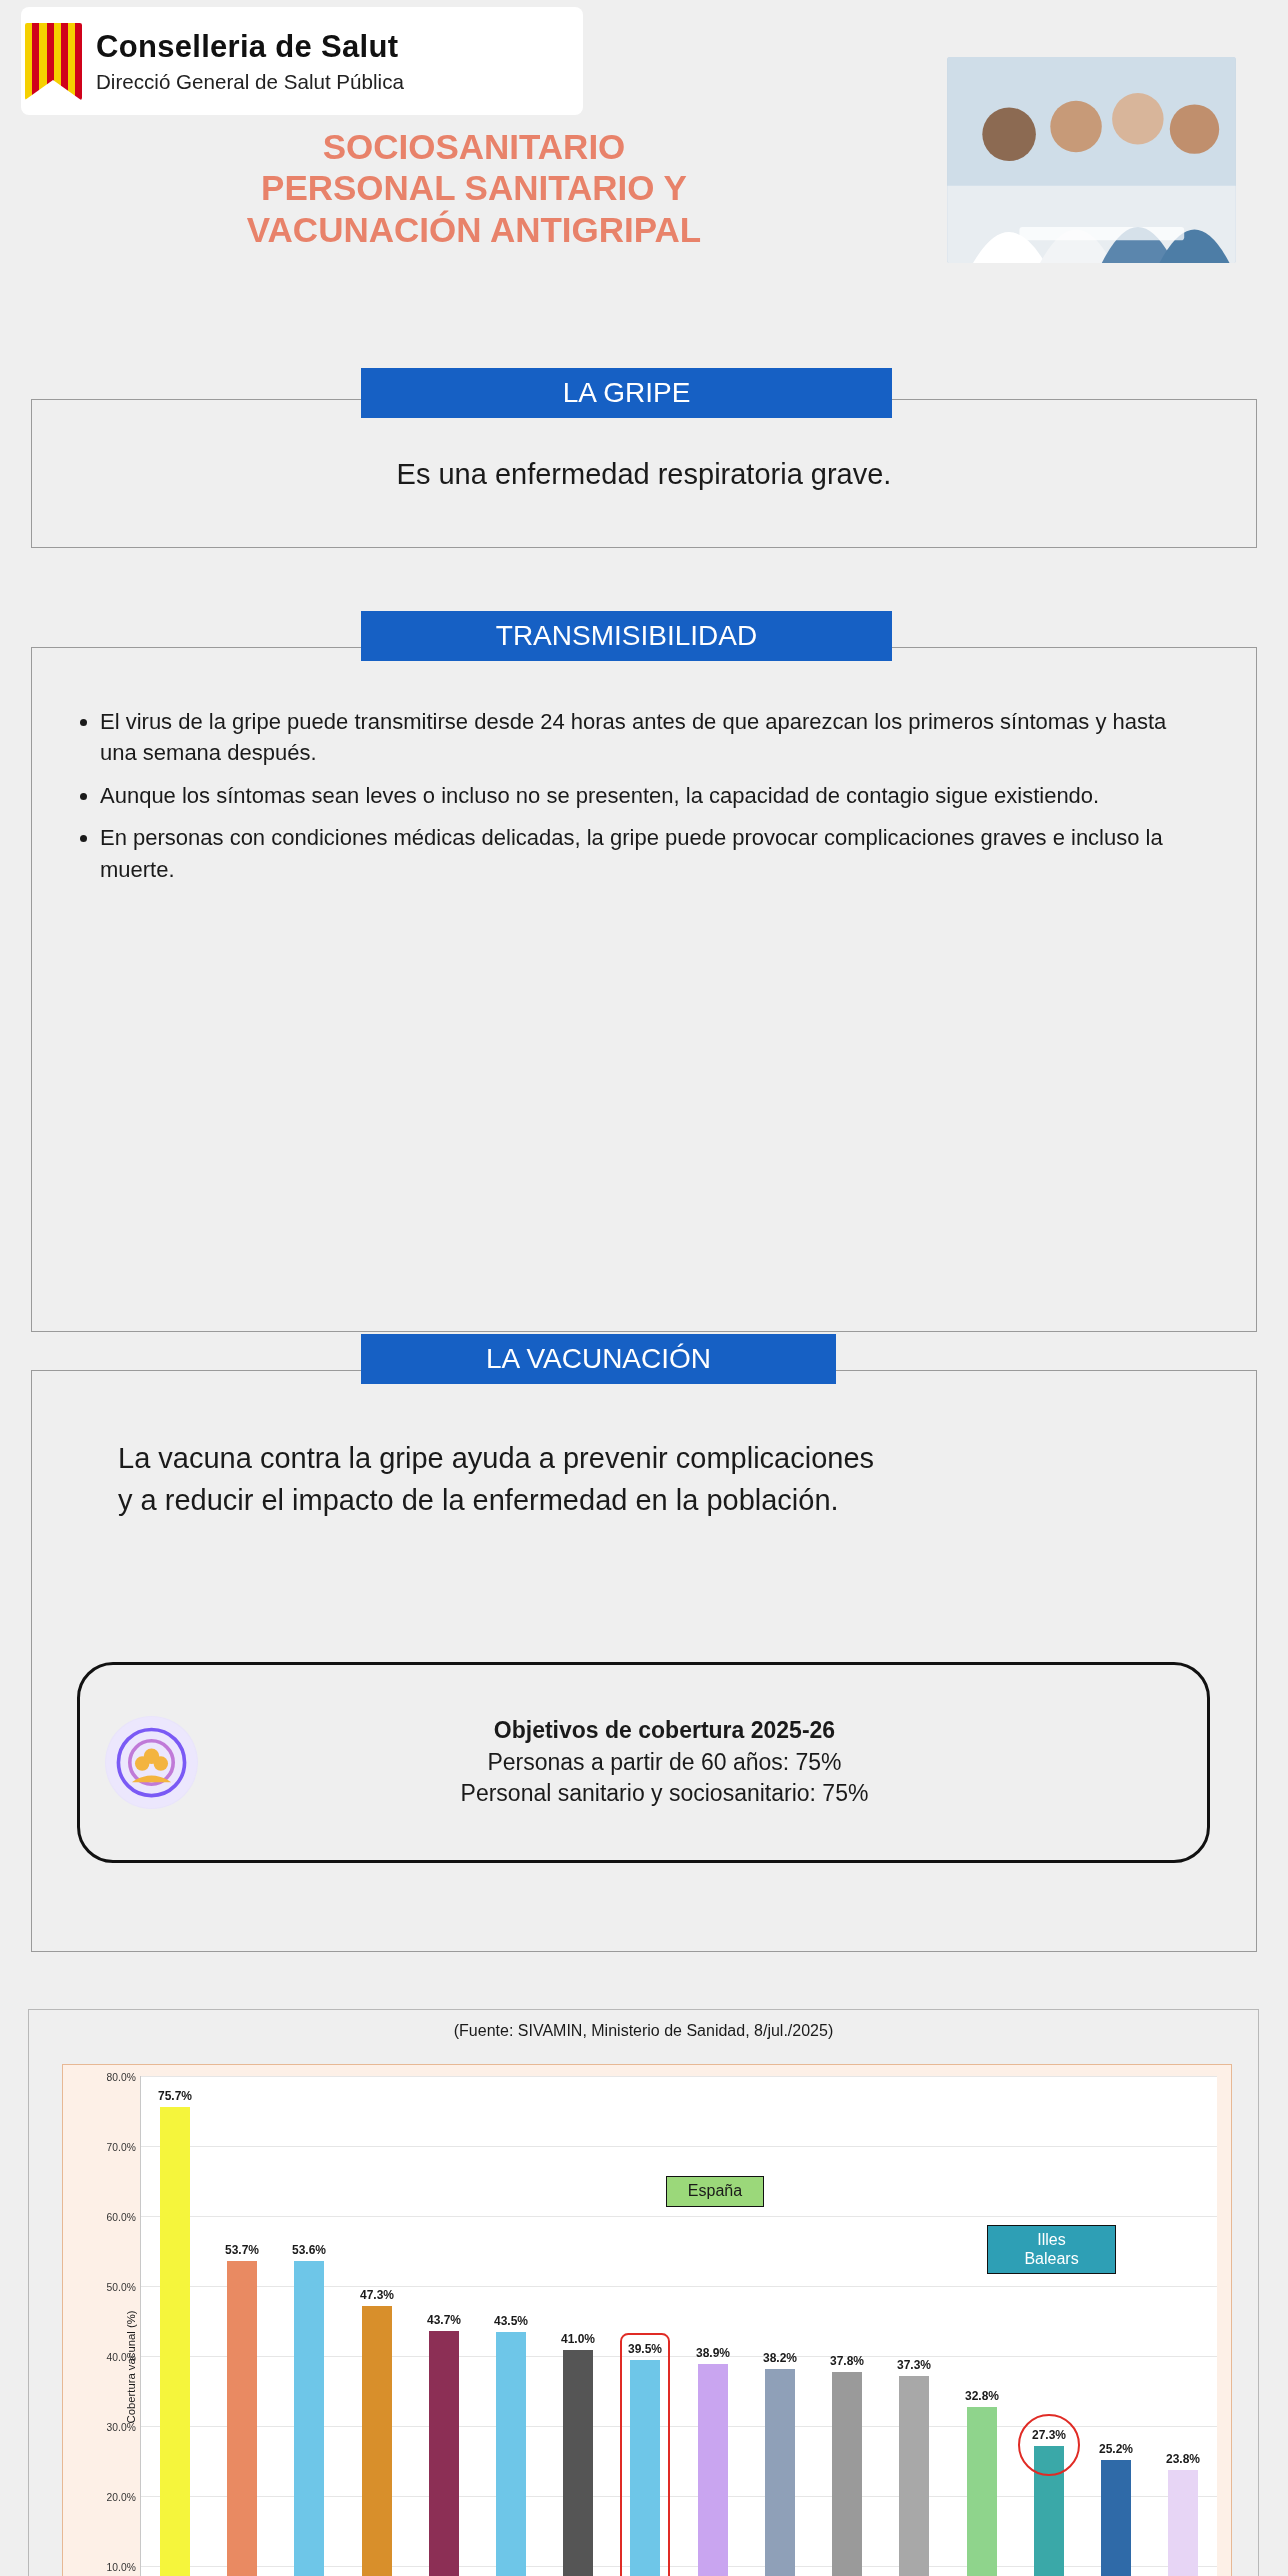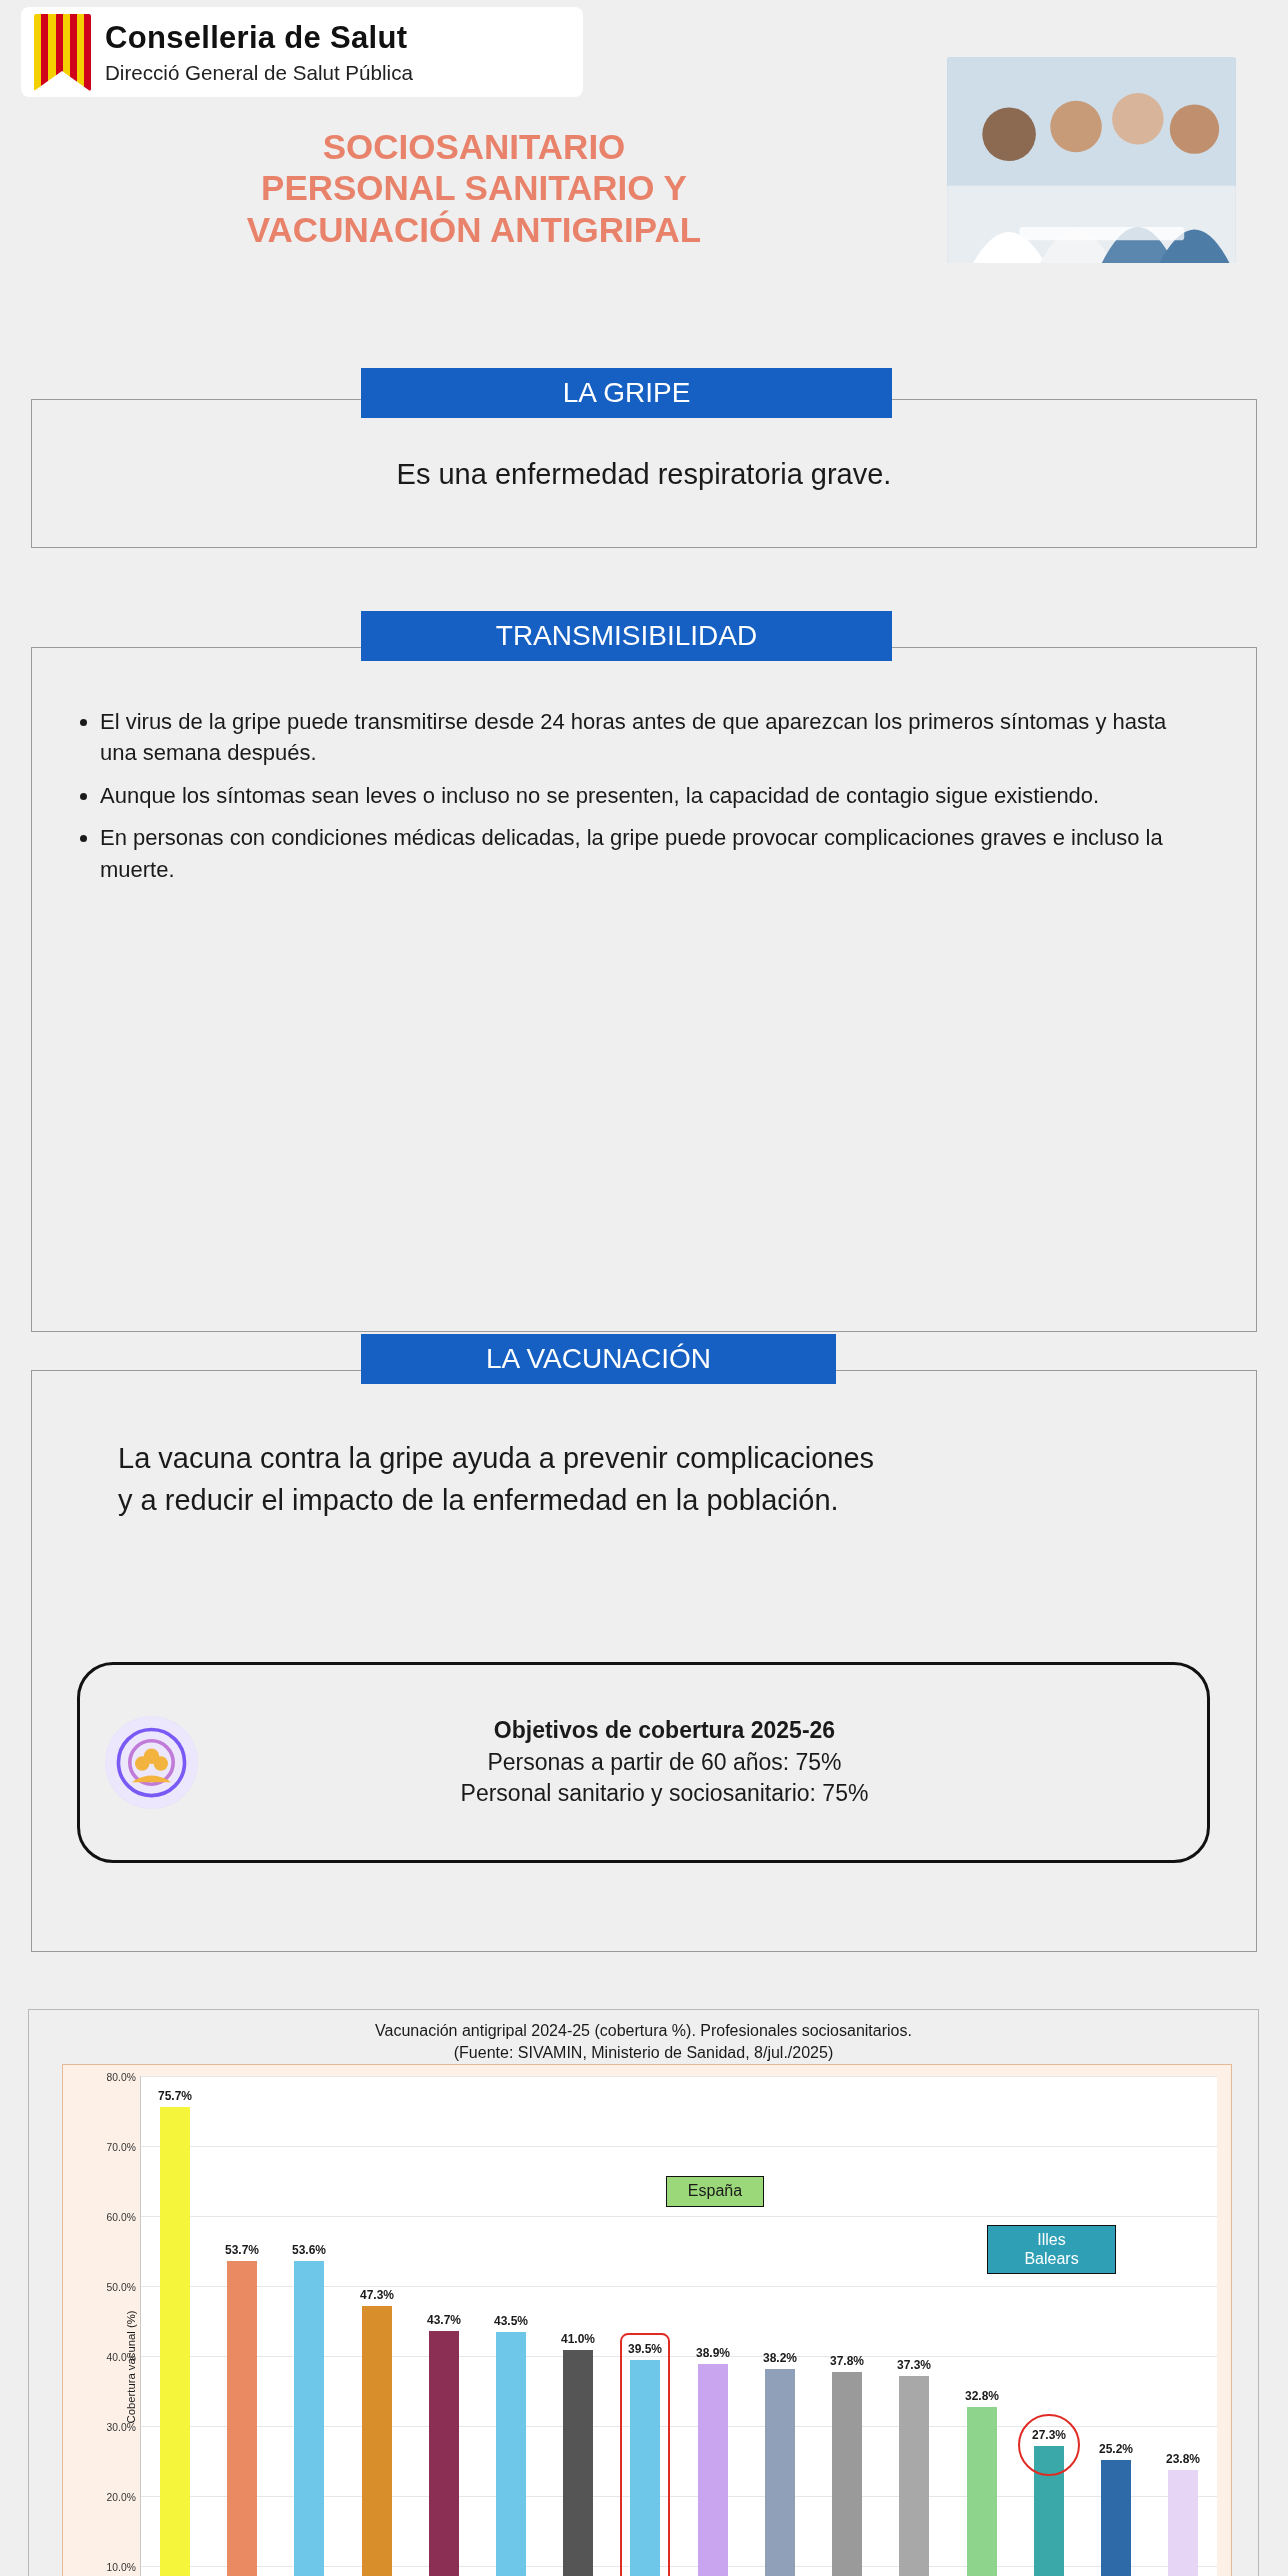--- a/index.html
+++ b/index.html
@@ -15,25 +15,25 @@
   }
 
   
   .header {
     position: relative;
     height: 137px;
   }
   .logo-box {
     position: absolute;
     left: 20.6px; top: 7.2px;
-    width: 562px; height: 90px;
+    width: 562px; height: 108px;
     background: #ffffff;
     display: flex;
     align-items: center;
-    padding-left: 13px;
+    padding-left: 4px;
     border-radius: 8px;
   }
   .senyera {
     width: 57px; height: 77px;
     background: linear-gradient(to right,
        #f5d000 0 7.2px, #d0021b 7.2px 14.4px,
        #f5d000 14.4px 21.6px, #d0021b 21.6px 29px,
        #f5d000 29px 36px, #d0021b 36px 43px,
        #f5d000 43px 50px, #d0021b 50px 57px);
     position: relative;
@@ -274,21 +274,20 @@
   </div>
   <div class="pill-content">
     <div class="pill-title">Objetivos de cobertura 2025-26</div>
     <div class="pill-line">Personas a partir de 60 años: 75%</div>
     <div class="pill-line">Personal sanitario y sociosanitario: 75%</div>
   </div>
 </div>
 
 <div class="chart-panel">
   <div class="chart-caption">
-    <div>Vacunación antigripal 2024-25 (cobertura %). Profesionales sociosanitarios.</div>
     <div>(Fuente: SIVAMIN, Ministerio de Sanidad, 8/jul./2025)</div>
   </div>
   <div class="chart-area">
     <div class="ylabel">Cobertura vacunal (%)</div>
     <div class="plot" id="plot">
         <div class="gridline" style="top: 490px;">
           <span class="ytick">10.0%</span>
         </div>
         <div class="gridline" style="top: 420px;">
           <span class="ytick">20.0%</span>

